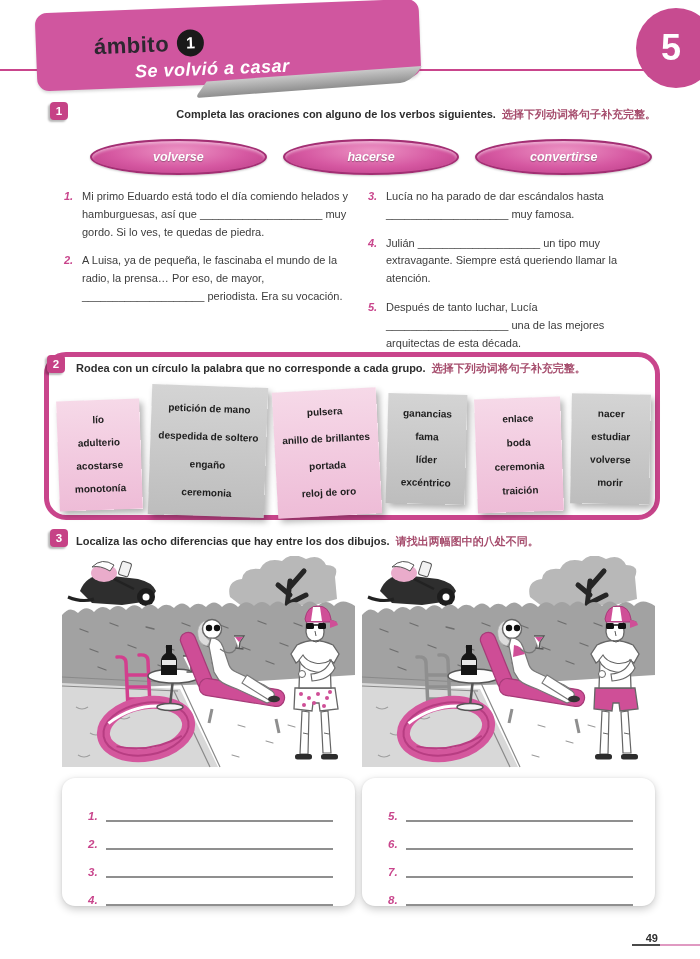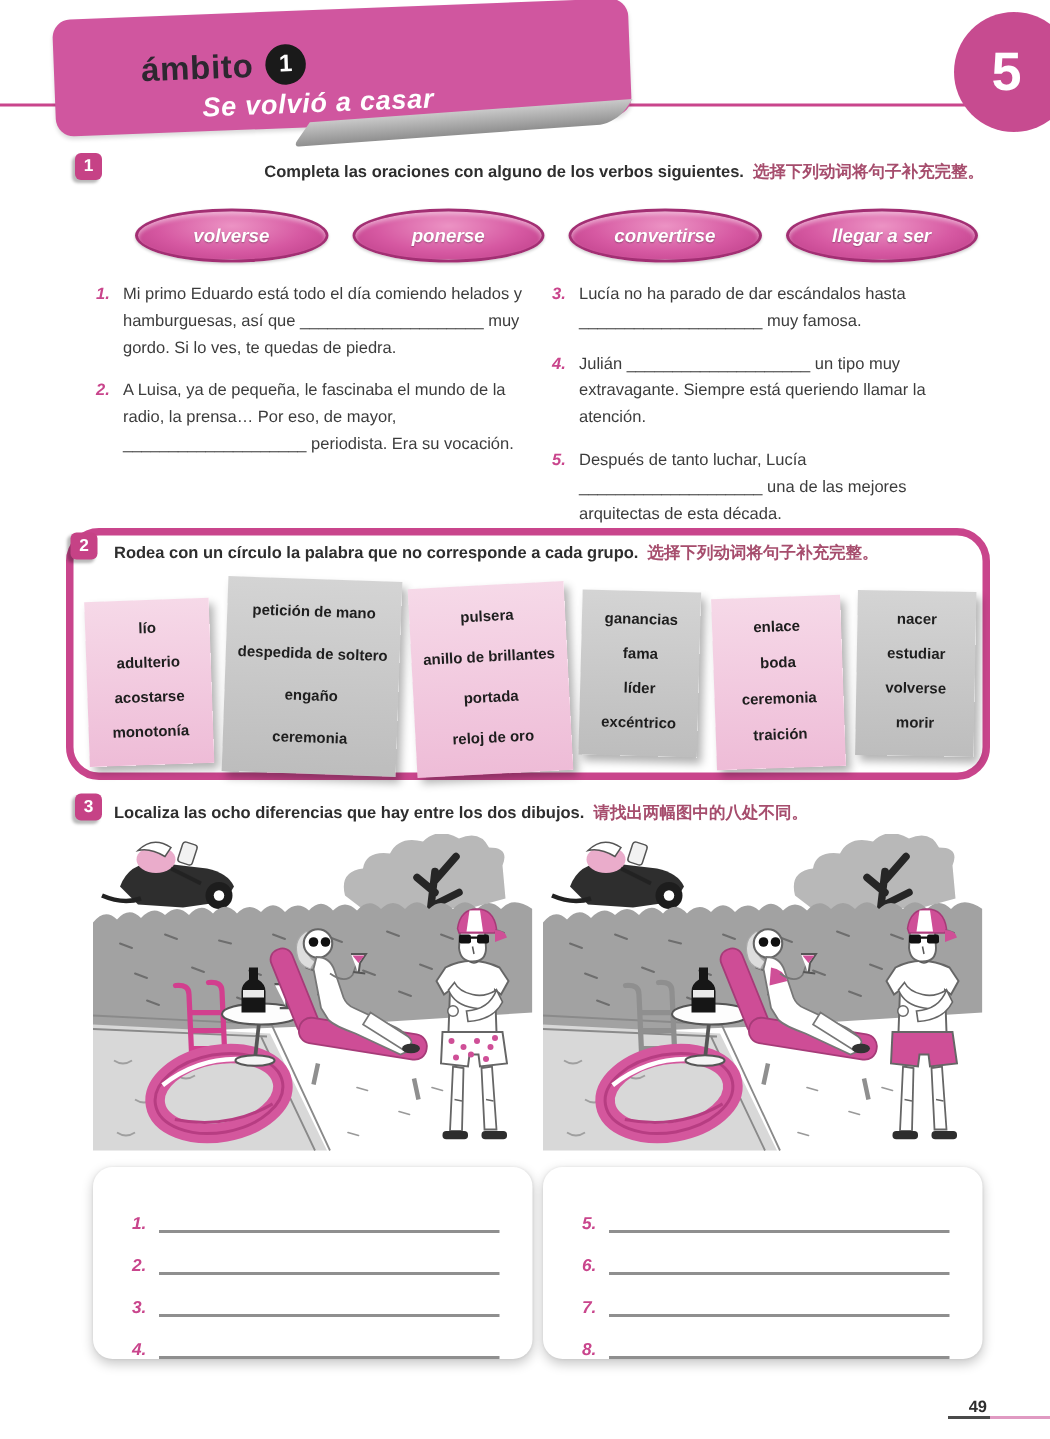--- a/index.html
+++ b/index.html
@@ -106,23 +106,22 @@
       <span>5</span>
     </div>
 
   <div class="badge" style="left:50px;top:102px;">1</div>
   <p class="instr" style="left:76px;top:96px;width:580px;text-align:right;">
     <span>Completa las oraciones con alguno de los verbos siguientes.</span>
     <span class="zh">选择下列动词将句子补充完整。</span>
   </p>
   <div class="verbs">
     <div class="verb">volverse</div>
-    <div class="verb">ponerse</div>
+    <div class="verb">hacerse</div>
     <div class="verb">convertirse</div>
-    <div class="verb">llegar a ser</div>
   </div>
   <div class="col col1">
     <div class="sent">
       <span class="n">1.</span>
       <span class="t">Mi primo Eduardo está todo el día comiendo helados y hamburguesas, así que ____________________ muy gordo. Si lo ves, te quedas de piedra.</span>
     </div>
     <div class="sent">
       <span class="n">2.</span>
       <span class="t">A Luisa, ya de pequeña, le fascinaba el mundo de la radio, la prensa… Por eso, de mayor, ____________________ periodista. Era su vocación.</span>
     </div>

